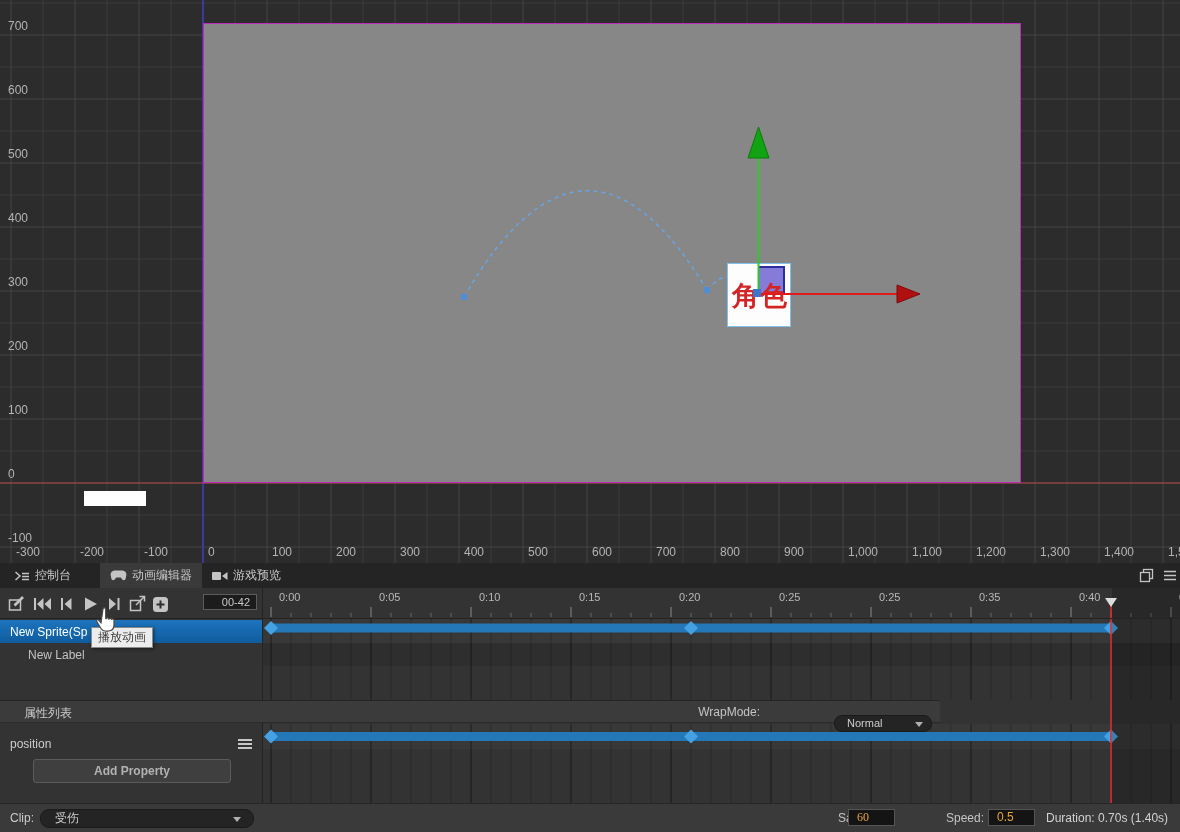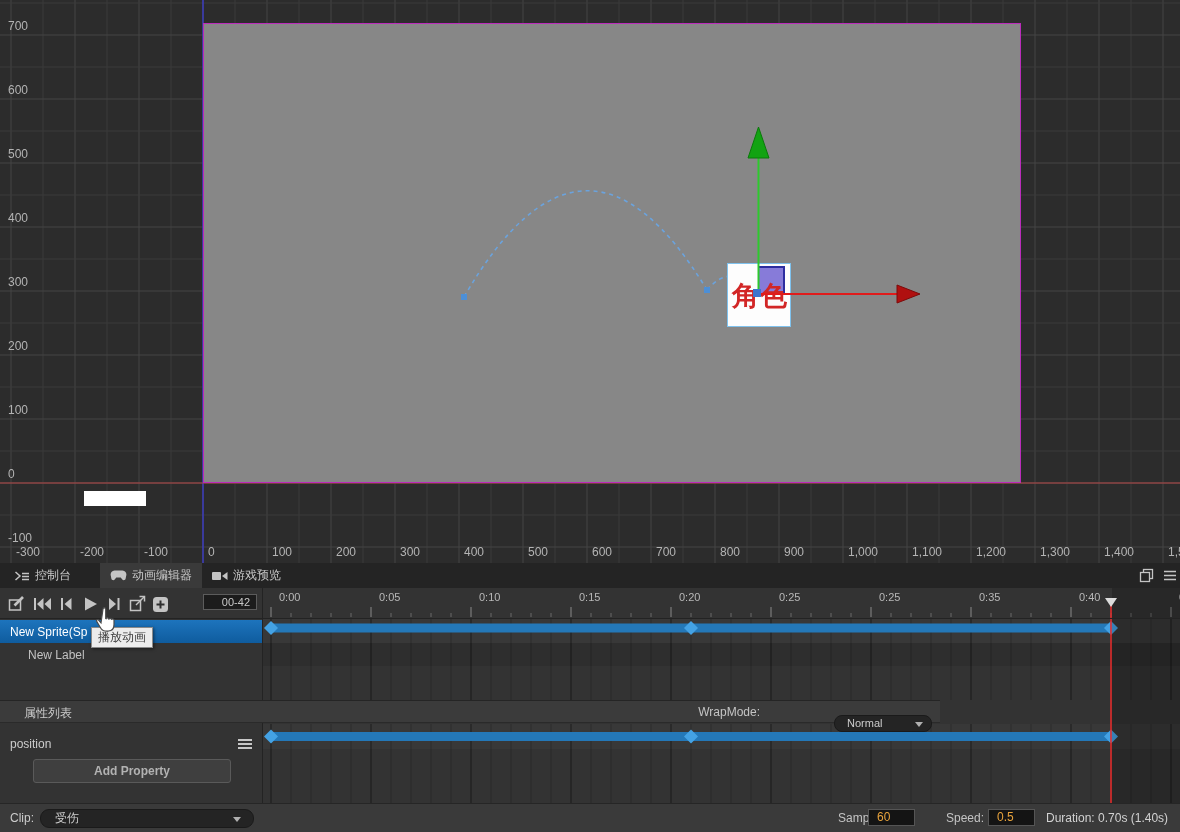--- a/index.html
+++ b/index.html
@@ -64,21 +64,21 @@
   #footer { position:absolute; left:0; top:240px; width:1180px; height:29px; background:#3a3a3a;
     border-top:1px solid #262626; z-index:6; font-size:12px; color:#cccccc; }
   #clip-label { position:absolute; left:10px; top:7px; }
   #clip-dd { position:absolute; left:40px; top:5px; width:214px; height:19px; background:#242424;
     border-radius:9px; border:1px solid #1a1a1a; padding-left:14px; font-size:12px; line-height:17px;
     color:#cccccc; cursor:pointer; }
   .numfield { position:absolute; top:5px; width:47px; height:17px; background:#141414;
     border:1px solid #555; color:#e8a33c; font-size:12px; text-align:left; padding-left:8px;
     line-height:15px; font-family:"Liberation Sans",sans-serif; }
   #sample-label { position:absolute; left:838px; top:7px; color:#c4c4c4; }
-  #sample-field { left:868px; }
+  #sample-field { left:848px;font-family:Liberation Serif, serif; }
   #speed-label  { position:absolute; left:946px; top:7px; color:#c4c4c4; }
   #speed-field  { left:988px; }
   #duration-text { position:absolute; left:1046px; top:7px; color:#d2d2d2; }
   
   #panel-svg { position:absolute; left:0; top:0; z-index:2; pointer-events:none; }
   
   #tooltip { position:absolute; left:91px; top:64px; height:21px; z-index:9;
     background:#ececec; border:1px solid #8a8a8a; color:#3c3c3c; font-size:12px;
     line-height:19px; padding:0 6px; box-shadow:1px 1px 3px rgba(0,0,0,0.5); }
   #cursor { position:absolute; left:93px; top:43px; z-index:10; }

